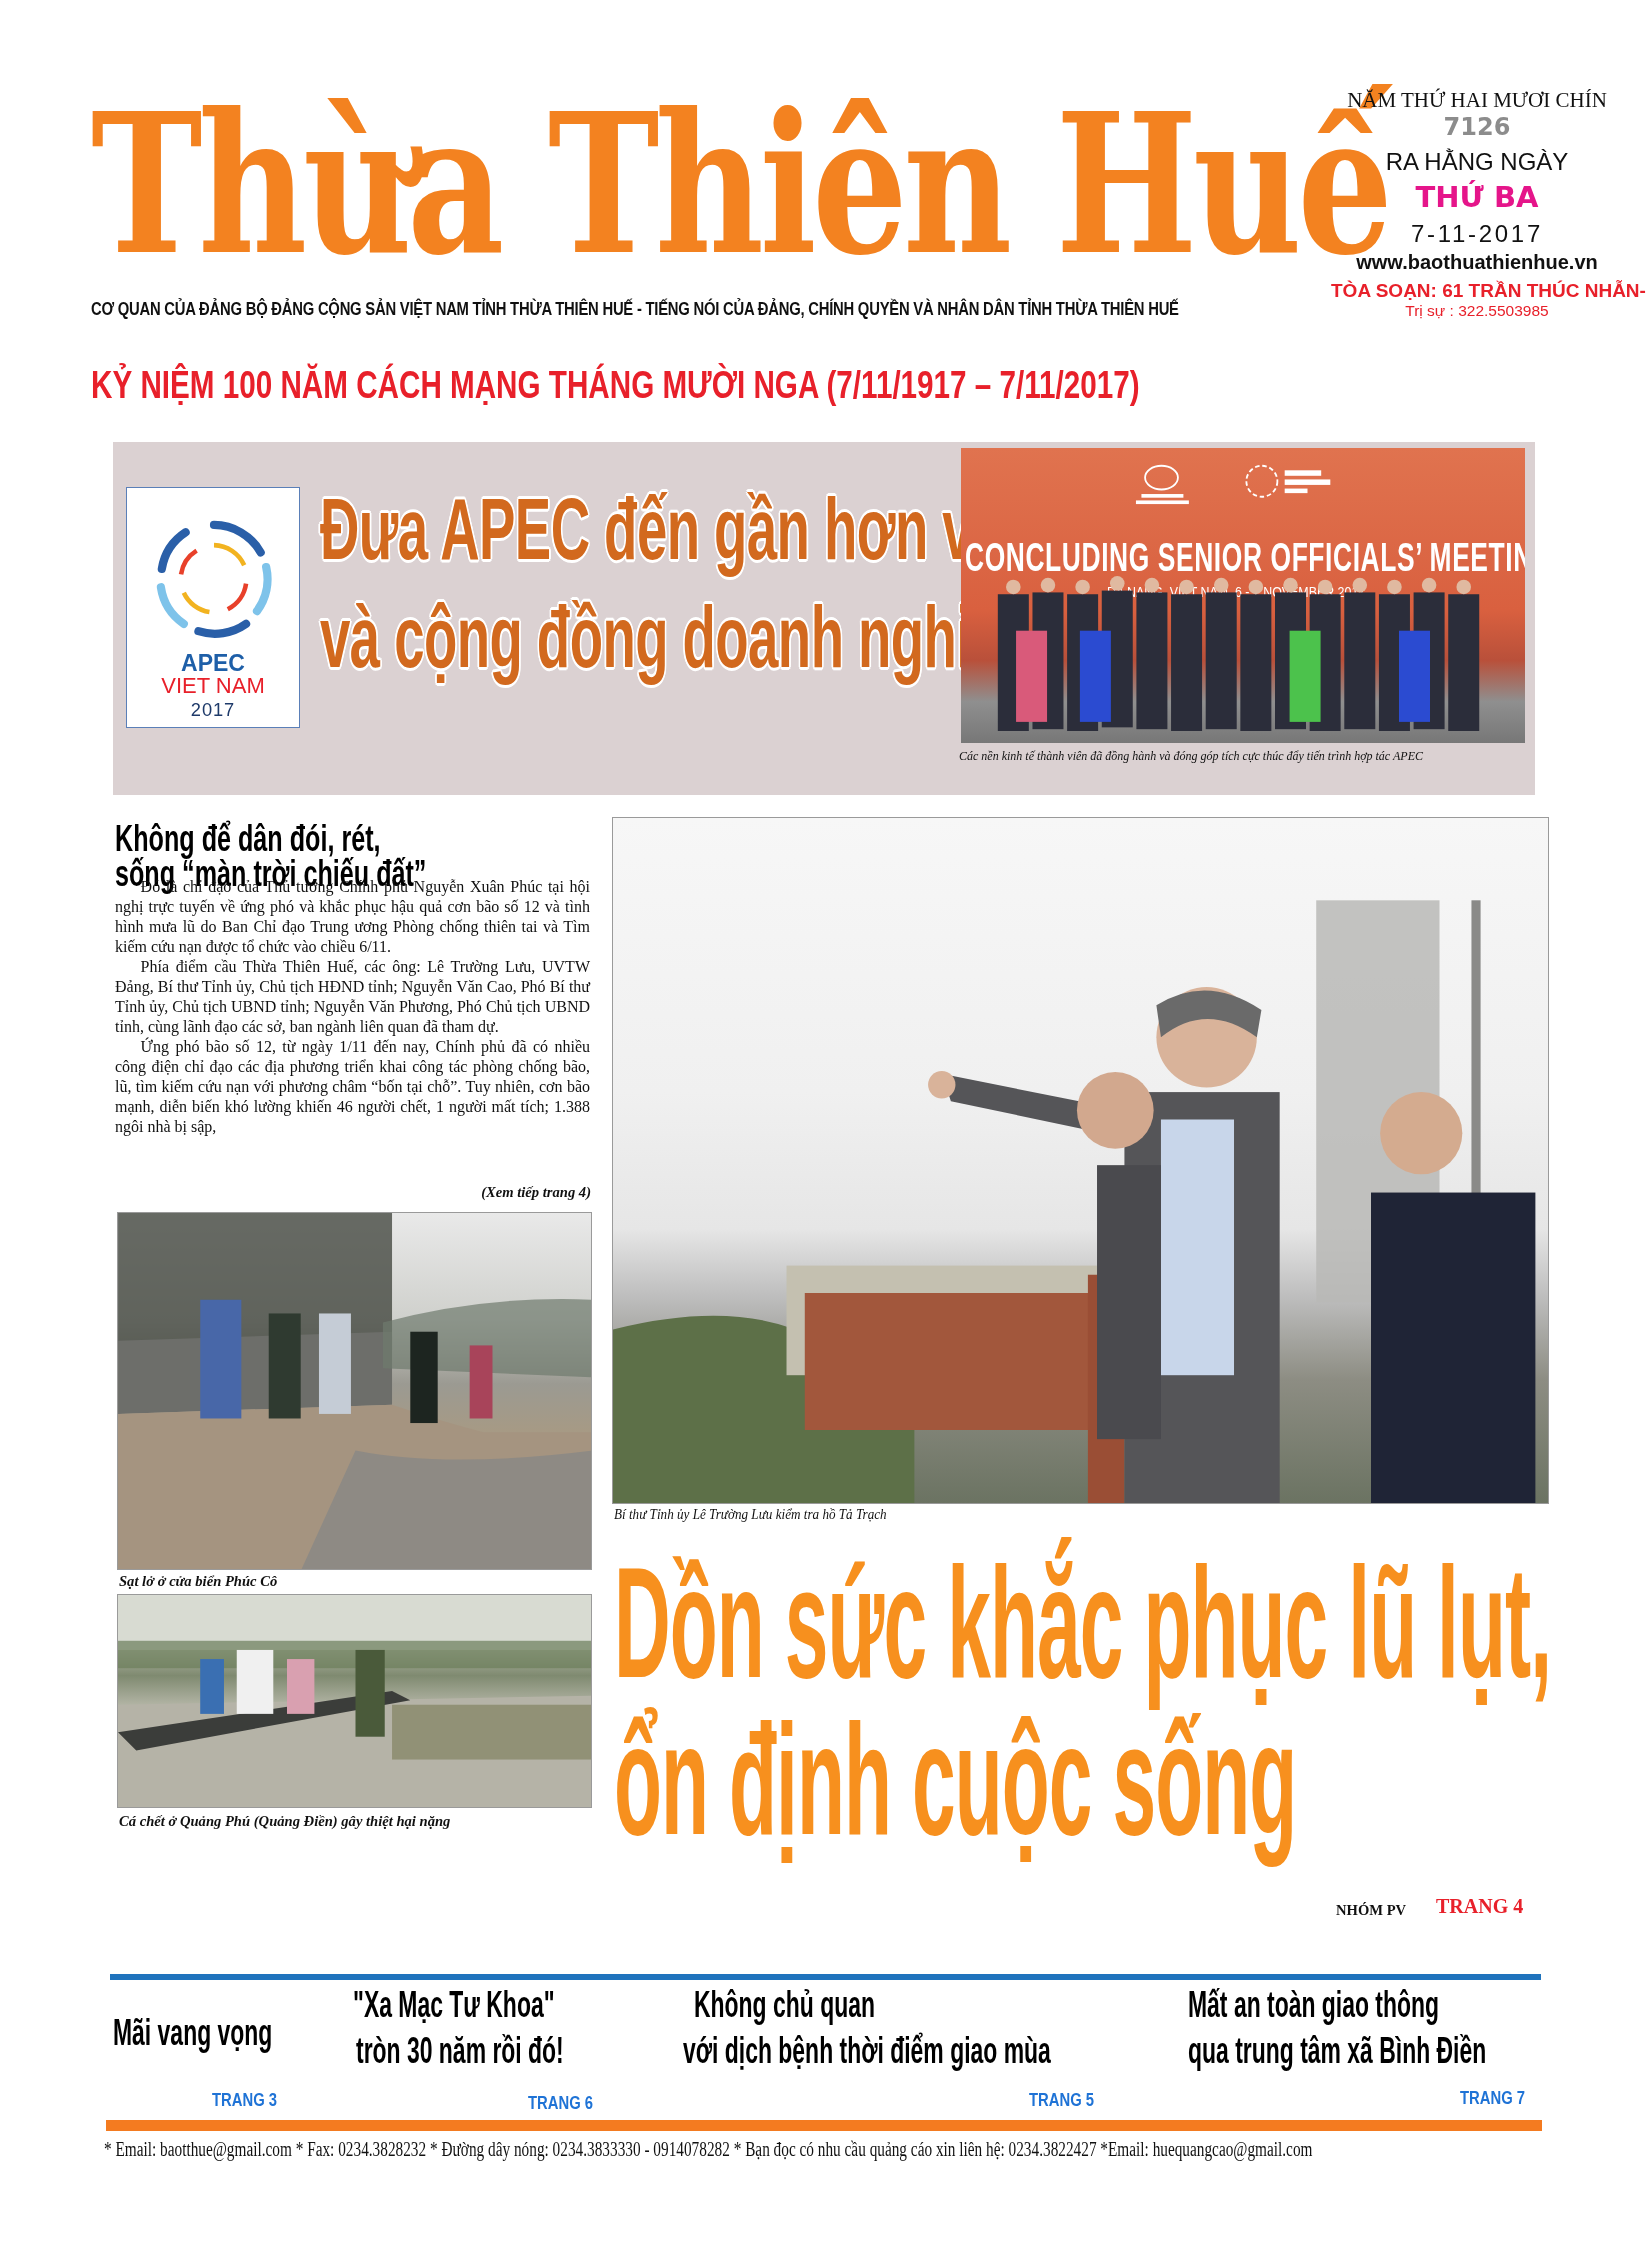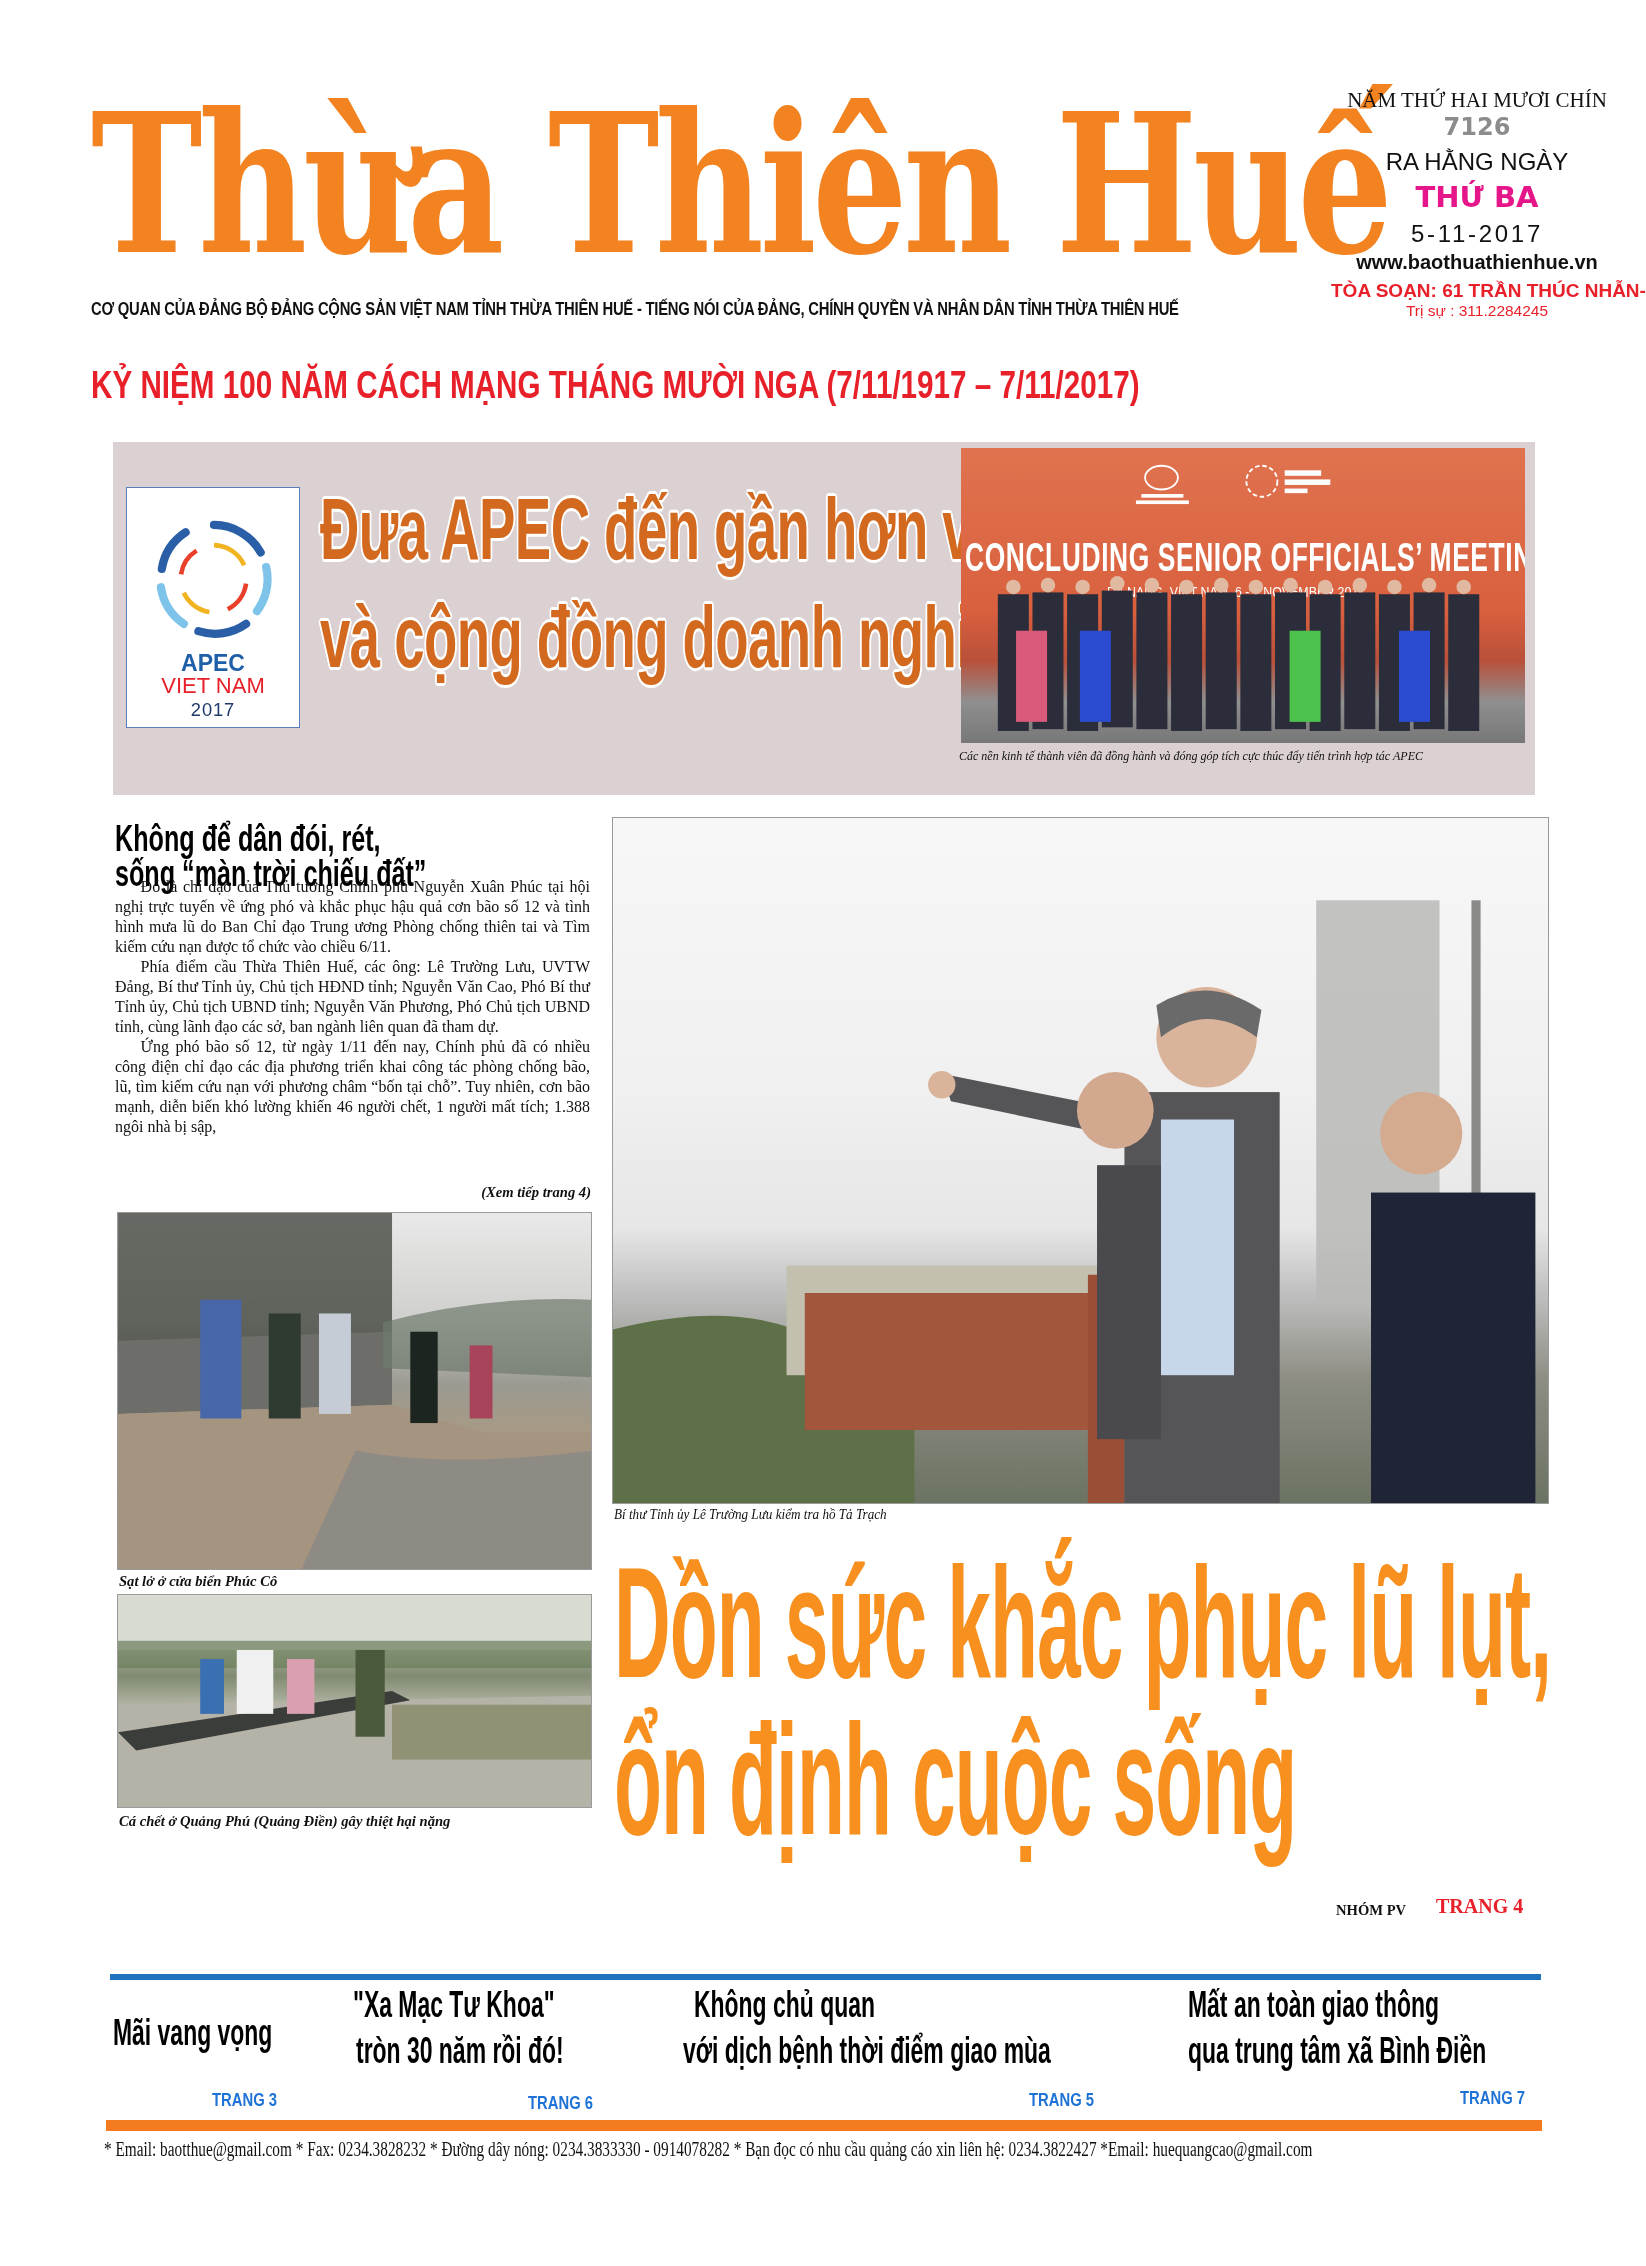--- a/index.html
+++ b/index.html
@@ -91,24 +91,24 @@
 </head>
 <body>
 
 <div class="abs masthead-title">Thừa Thiên Huế</div>
 
 <div class="abs issue-box">
   <div class="issue-year">NĂM THỨ HAI MƯƠI CHÍN</div>
   <div class="issue-number">7126</div>
   <div class="issue-freq">RA HẰNG NGÀY</div>
   <div class="issue-day">THỨ BA</div>
-  <div class="issue-date">5-11-2017</div>
+  <div class="issue-date">7-11-2017</div>
   <div class="issue-web">www.baothuathienhue.vn</div>
   <div class="issue-office">TÒA SOẠN: 61 TRẦN THÚC NHẪN-HUẾ</div>
-  <div class="issue-tel">Trị sự : 311.2284245</div>
+  <div class="issue-tel">Trị sự : 322.5503985</div>
 </div>
 
 <div class="abs org-line">CƠ QUAN CỦA ĐẢNG BỘ ĐẢNG CỘNG SẢN VIỆT NAM TỈNH THỪA THIÊN HUẾ - TIẾNG NÓI CỦA ĐẢNG, CHÍNH QUYỀN VÀ NHÂN DÂN TỈNH THỪA THIÊN HUẾ</div>
 <div class="abs anniv">KỶ NIỆM 100 NĂM CÁCH MẠNG THÁNG MƯỜI NGA (7/11/1917 – 7/11/2017)</div>
 
 <div class="abs apec-banner"></div>
 <div class="abs apec-logo">
   <svg class="apec-ring" viewBox="0 0 142 142">
     <g fill="none" stroke-width="9" stroke-linecap="round">
       <path d="M71 12 A59 59 0 0 1 122 42" stroke="#2a5fa8"></path>

